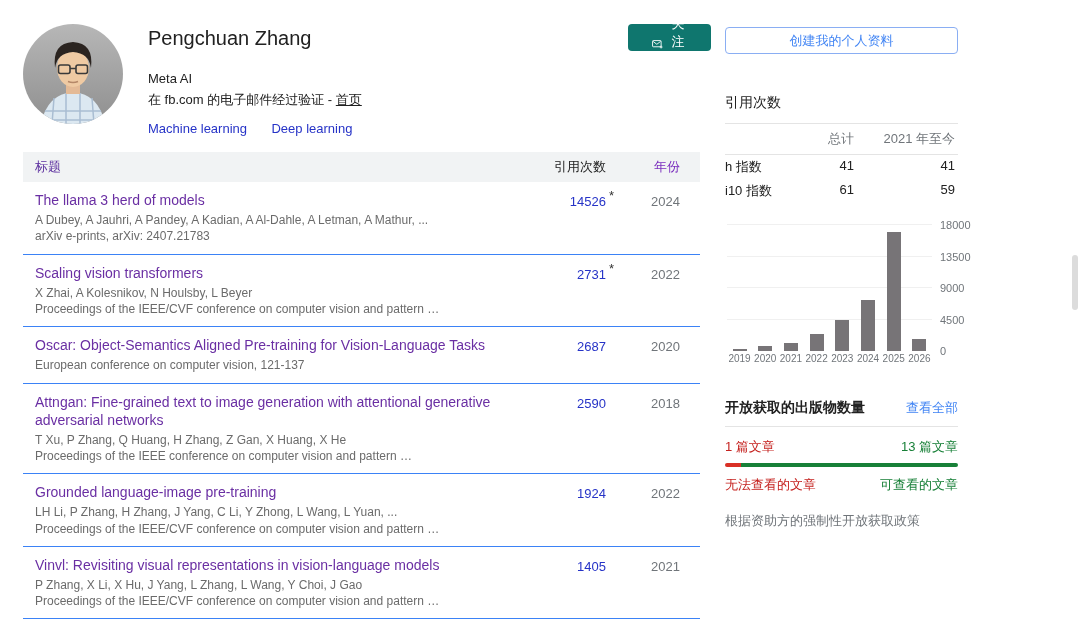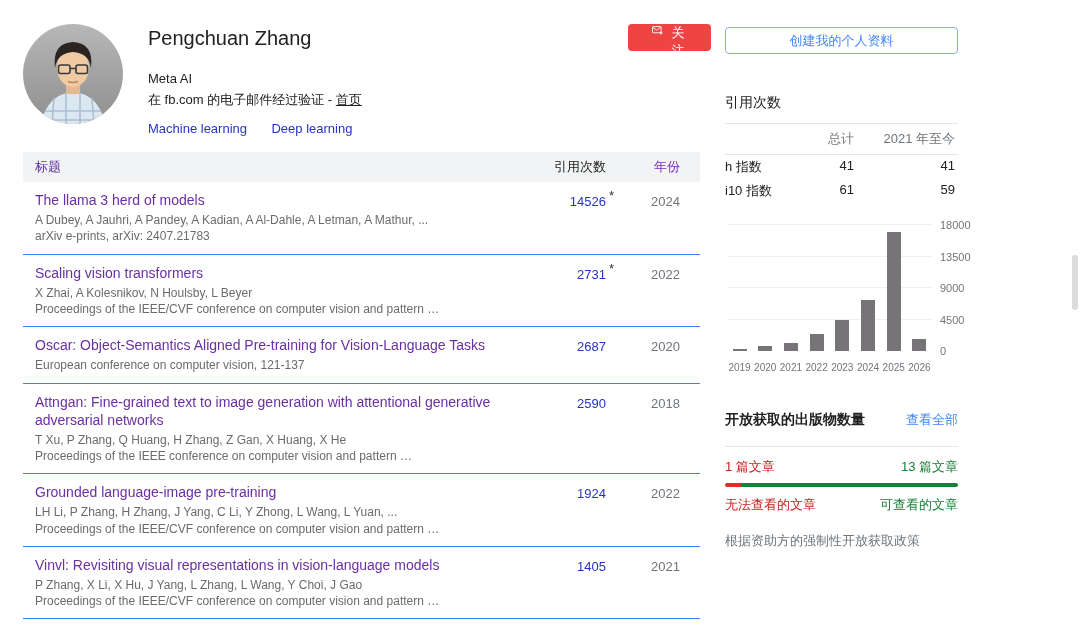--- a/index.html
+++ b/index.html
@@ -11,22 +11,22 @@
   .main-col { position:absolute; left:23px; top:24px; width:677px; }
   .profile-header { position:relative; height:104px; }
   .avatar { position:absolute; left:0; top:0; width:100px; height:100px; border-radius:50%; overflow:hidden; }
   .profile-info { margin-left:125px; padding-top:3px; }
   .p-name { font-size:20px; font-weight:400; color:#212121; margin-bottom:21px; }
   .p-aff  { font-size:13px; color:#212121; margin-bottom:5px; }
   .p-email{ font-size:13px; color:#212121; margin-bottom:10px; }
   .p-email a { color:#212121; text-decoration:underline; }
   .p-interests a { font-size:13px; color:#2633c7; margin-right:20px; }
   .follow-btn { position:absolute; left:605px; top:0; height:27px; padding:0 24px;
-    background:#ef4444; color:#fff; border:none; border-radius:4px; font-size:13px;
-    display:flex; align-items:flex-start; gap:6px; cursor:pointer;
+    background:#0f766e; color:#fff; border:none; border-radius:4px; font-size:13px;
+    display:flex; align-items:flex-end; gap:6px; cursor:pointer;
     font-family:"Liberation Sans","DejaVu Sans",sans-serif; }
 
   
   .pub-table { margin-top:24px; }
   .pub-header { display:flex; align-items:center; height:30px; background:#f1f3f4;
     font-size:13px; padding-right:20px; }
   .col-title { flex:1; padding-left:12px; color:#5b2e9e; }
   .col-cited { width:80px; text-align:right; color:#212121; }
   .col-star  { width:14px; }
   .col-year  { width:60px; text-align:right; color:#7b2fbe; }
@@ -56,26 +56,26 @@
 
   
   .chart { position:relative; margin-top:22px; height:146px; }
   .plot { position:absolute; left:2px; top:0; width:205px; height:126px; }
   .gridline { position:absolute; left:0; right:0; height:1px; background:#f0f0f0; }
   .bars { position:absolute; left:0; right:0; top:0; bottom:0; display:flex;
     align-items:flex-end; justify-content:space-between; }
   .bar-slot { width:25px; display:flex; justify-content:center; }
   .bar { width:14px; background:#777477; }
   .ylabel { position:absolute; left:215px; font-size:11px; color:#70757a; white-space:nowrap; }
-  .xlabels { position:absolute; left:2px; top:137px; width:205px; display:flex; justify-content:space-between; }
+  .xlabels { position:absolute; left:2px; top:128px; width:205px; display:flex; justify-content:space-between; }
   .xlabel { width:25px; text-align:center; font-size:10px; color:#70757a; }
 
   
   .oa-head { display:flex; justify-content:space-between; align-items:baseline;
-    margin-top:40px; padding-bottom:17px; border-bottom:1px solid #e4e4e4; }
+    margin-top:28px; padding-bottom:9px; border-bottom:1px solid #e4e4e4; }
   .oa-title { font-size:14px; font-weight:700; color:#212121; }
   .oa-viewall { font-size:13px; color:#4285f4; }
   .oa-counts { display:flex; justify-content:space-between; font-size:13px; margin:11px 0 7px; }
   .oa-bar { display:flex; height:4px; border-radius:2px; overflow:hidden; }
   .oa-bar .seg-red { background:#d93025; }
   .oa-bar .seg-green { background:#188038; flex:1; }
   .oa-labels { display:flex; justify-content:space-between; font-size:13px; margin-top:9px; }
   .t-red { color:#c5221f; }
   .t-green { color:#188038; }
   .oa-note { font-size:13px; color:#70757a; margin-top:18px; }

